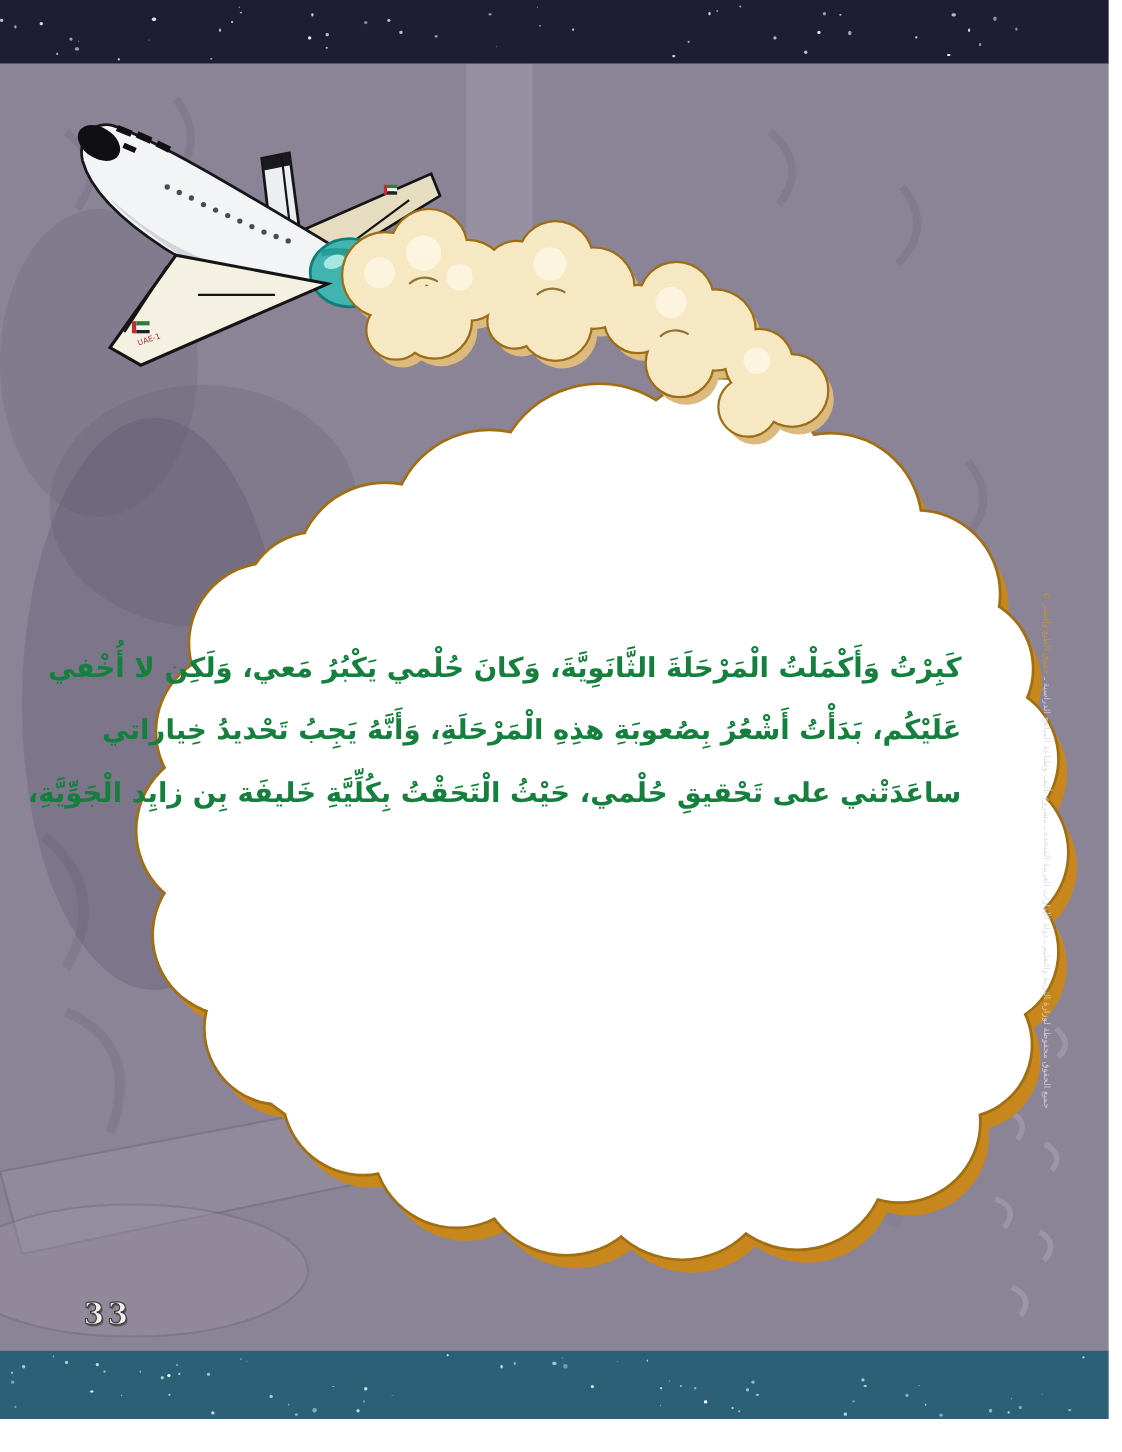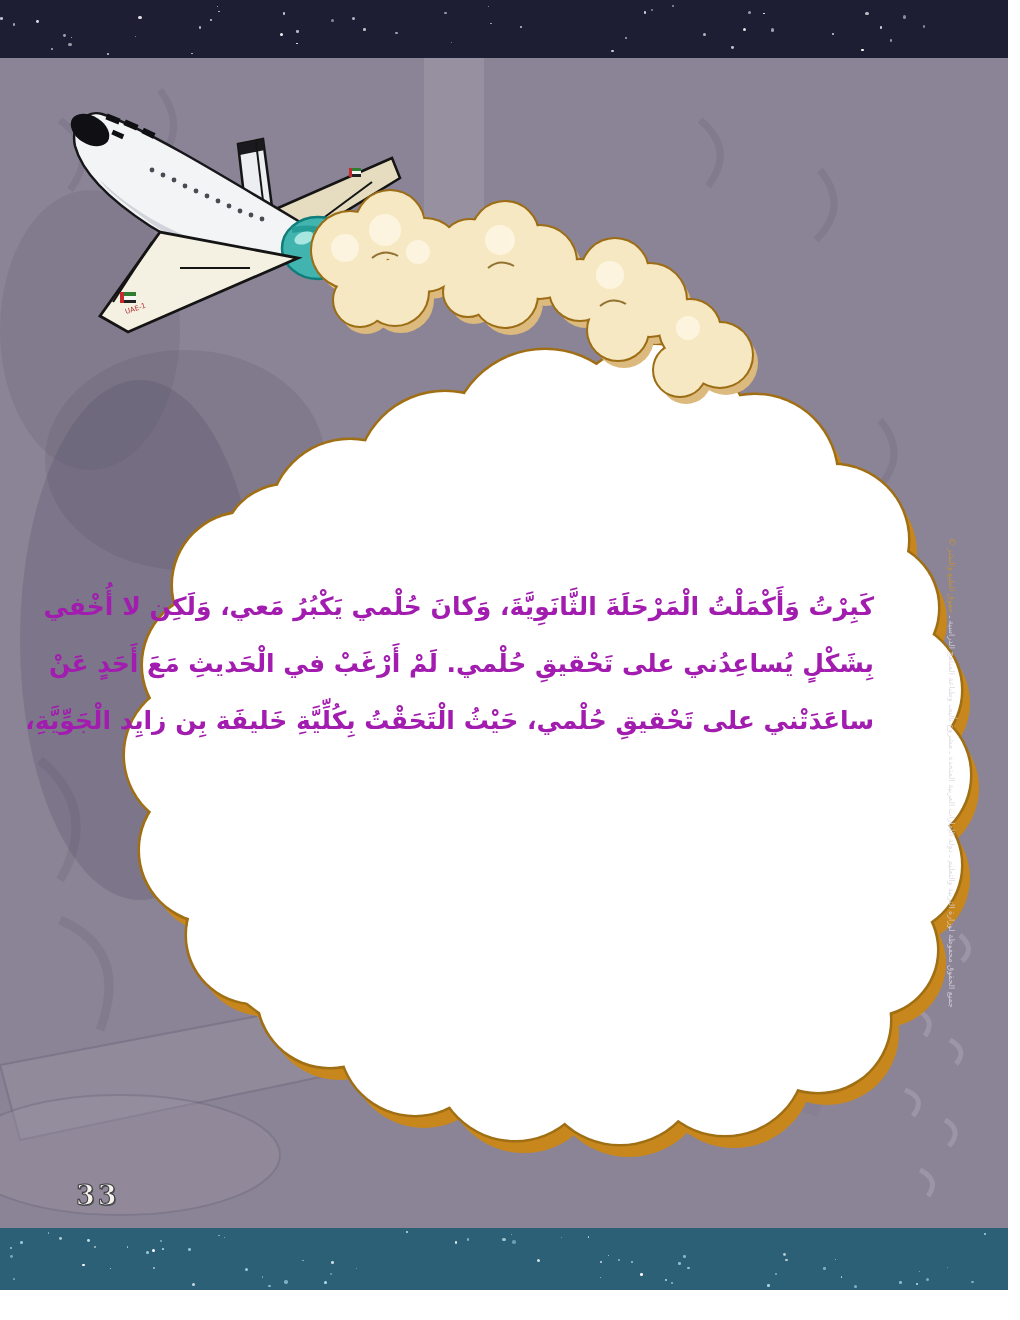--- a/index.html
+++ b/index.html
@@ -25,21 +25,21 @@
   .star{position:absolute;border-radius:50%;}
   
   .right-margin{position:absolute;right:0;top:0;width:12px;height:1320px;background:#ffffff;}
   .bottom-margin{position:absolute;left:0;top:1290px;width:1020px;height:30px;background:#ffffff;}
 
   svg.scene{position:absolute;left:0;top:0;width:1020px;height:1320px;}
 
   
   .story{
     position:absolute;left:160px;top:578px;width:714px;
-    direction:rtl;color:#a21caf;font-weight:bold;
+    direction:rtl;color:#15803d;font-weight:bold;
     font-family:"DejaVu Sans",sans-serif;
   }
   .story .line{
     font-size:25px;line-height:57px;height:57px;white-space:nowrap;
     text-align:justify;text-align-last:justify;
   }
   .story .line.last{text-align:right;text-align-last:right;}
 
   
   .attribution{
@@ -265,21 +265,21 @@
       <g fill="none" stroke="#7a5510" stroke-width="2" opacity="0.8">
         <path d="M372 258 q12 -10 26 -2"></path>
         <path d="M488 268 q12 -10 26 -2"></path>
         <path d="M600 306 q12 -10 26 -2"></path>
       </g>
     </g>
   </svg>
 
   <div class="story">
     <div class="line">كَبِرْتُ وَأَكْمَلْتُ الْمَرْحَلَةَ الثَّانَوِيَّةَ، وَكانَ حُلْمي يَكْبُرُ مَعي، وَلَكِن لا أُخْفي</div>
-    <div class="line">بِشَكْلٍ يُساعِدُني على تَحْقيقِ حُلْمي. لَمْ أَرْغَبْ في الْحَديثِ مَعَ أَحَدٍ عَنْ</div>
+    <div class="line">عَلَيْكُم، بَدَأْتُ أَشْعُرُ بِصُعوبَةِ هذِهِ الْمَرْحَلَةِ، وَأَنَّهُ يَجِبُ تَحْديدُ خِياراتي</div>
     <div class="line">ساعَدَتْني على تَحْقيقِ حُلْمي، حَيْثُ الْتَحَقْتُ بِكُلِّيَّةِ خَليفَة بِن زايِد الْجَوِّيَّةِ،</div>
   </div>
 
   <div class="attribution">
     <span>جميع الحقوق محفوظة لوزارة التربية والتعليم ـ دولة الإمارات العربية المتحدة ـ مشروع تأليف وطباعة المناهج الدراسية</span>
     <span> ـ </span>
     <span class="gold">حقوق الطبع والنشر ©</span>
   </div>
 
   <div class="page-number">33</div>

